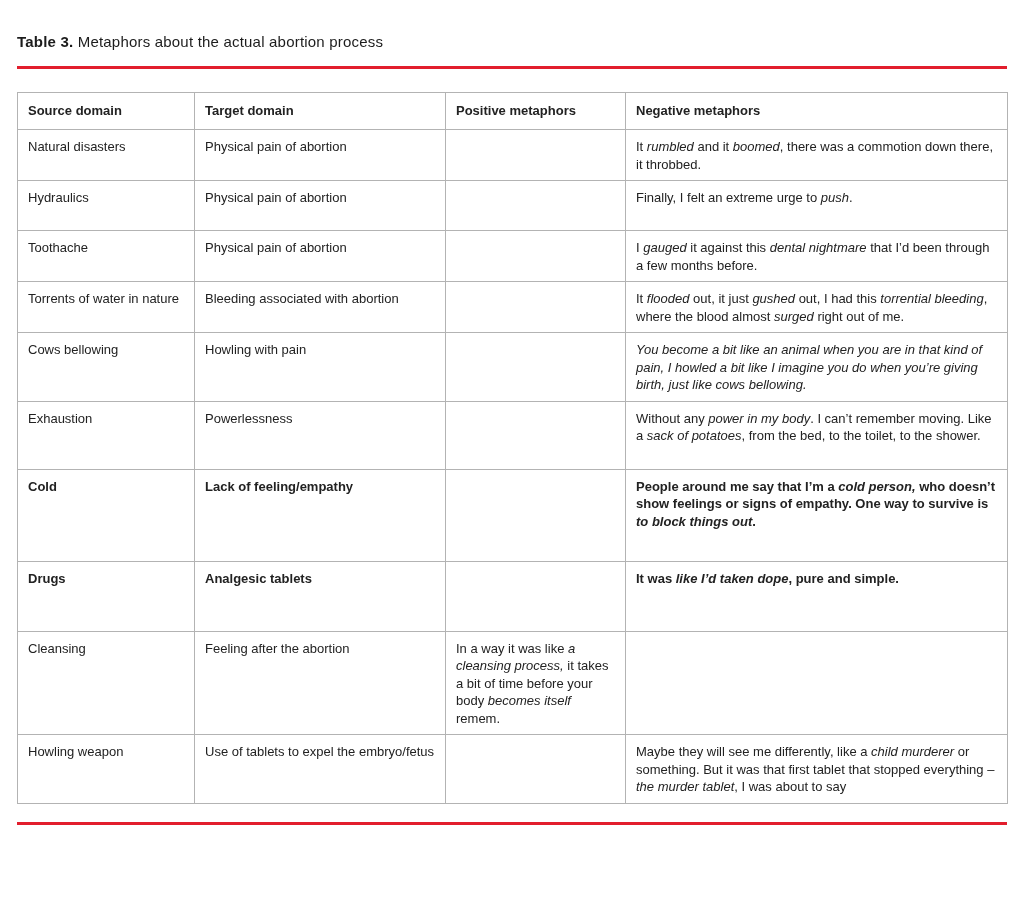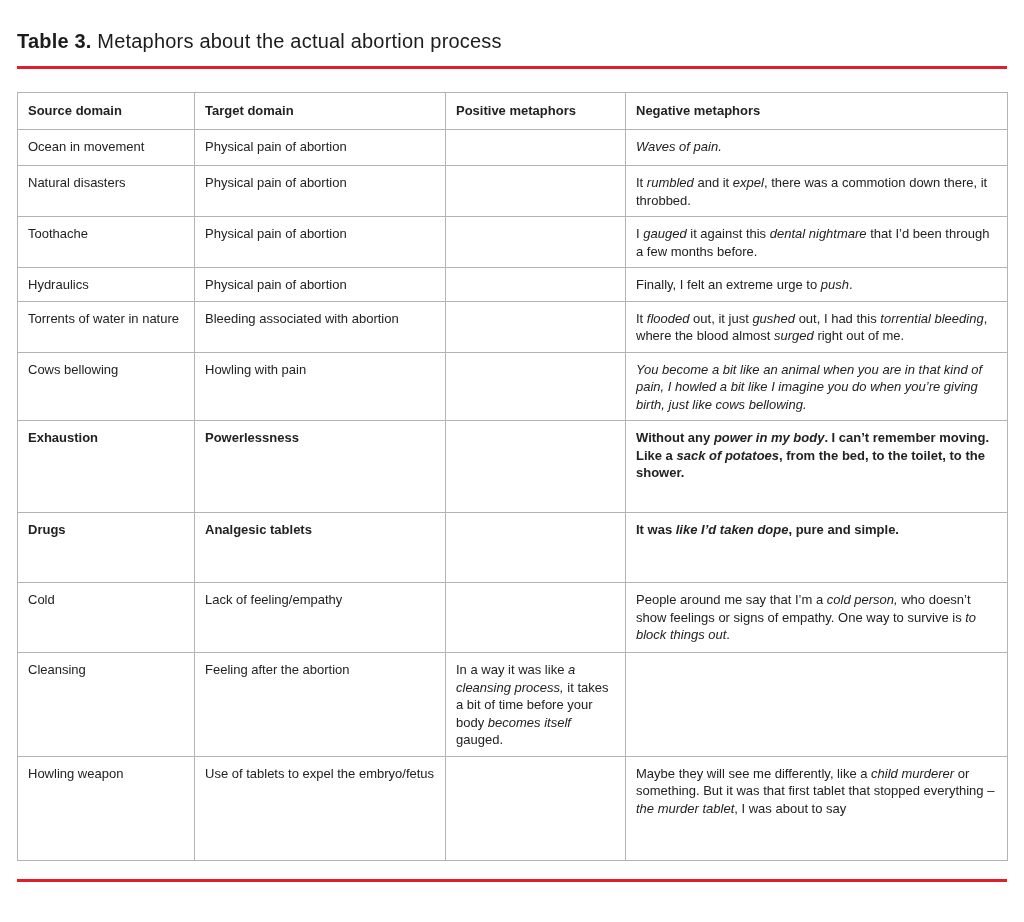--- a/index.html
+++ b/index.html
@@ -11,21 +11,21 @@
   *{ box-sizing:border-box; }
   html,body{ margin:0; padding:0; background:#ffffff; }
   body{
     width:1024px; height:922px;
     font-family:"Liberation Sans","DejaVu Sans",sans-serif;
     color:var(--ink);
     overflow:hidden;
   }
   .page{ padding:30px 17px 0 17px; width:1024px; }
   .caption{
-    font-size:20px; line-height:23px; font-weight:400;
+    font-size:15px; line-height:23px; font-weight:400;
     color:#1c1c1c; margin:0 0 13px 0; letter-spacing:0.2px;
   }
   .caption .bold{ font-weight:700; }
   .rule{ width:990px; height:3px; background:var(--accent); }
   .rule-top{ margin-bottom:23px; }
   .rule-bottom{ margin-top:18px; }
   table.metaphors{
     border-collapse:collapse;
     table-layout:fixed;
     width:990px;
@@ -79,77 +79,71 @@
     <thead>
       <tr>
           <th>Source domain</th>
           <th>Target domain</th>
           <th>Positive metaphors</th>
           <th>Negative metaphors</th>
         </tr>
     </thead>
     <tbody>
         <tr>
-          <td><span>Ocean in movement</span></td>
-          <td><span>Physical pain of abortion</span></td>
-          <td></td>
-          <td><span class="it">Waves of pain.</span></td>
-        </tr>
-        <tr>
           <td><span>Natural disasters</span></td>
           <td><span>Physical pain of abortion</span></td>
           <td></td>
-          <td><span>It </span><span class="it">rumbled</span><span> and it </span><span class="it">expel</span><span>, there was a com­motion down there, it throbbed.</span></td>
+          <td><span>It </span><span class="it">rumbled</span><span> and it </span><span class="it">boomed</span><span>, there was a com­motion down there, it throbbed.</span></td>
+        </tr>
+        <tr>
+          <td><span>Hydraulics</span></td>
+          <td><span>Physical pain of abortion</span></td>
+          <td></td>
+          <td><span>Finally, I felt an extreme urge to </span><span class="it">push</span><span>.</span></td>
         </tr>
         <tr>
           <td><span>Toothache</span></td>
           <td><span>Physical pain of abortion</span></td>
           <td></td>
           <td><span>I </span><span class="it">gauged</span><span> it against this </span><span class="it">dental nightmare</span><span> that I’d been through a few months before.</span></td>
-        </tr>
-        <tr>
-          <td><span>Hydraulics</span></td>
-          <td><span>Physical pain of abortion</span></td>
-          <td></td>
-          <td><span>Finally, I felt an extreme urge to </span><span class="it">push</span><span>.</span></td>
         </tr>
         <tr>
           <td><span>Torrents of water in nature</span></td>
           <td><span>Bleeding associated with abortion</span></td>
           <td></td>
           <td><span>It </span><span class="it">flooded</span><span> out, it just </span><span class="it">gushed</span><span> out, I had this </span><span class="it">torrential bleeding</span><span>, where the blood almost </span><span class="it">surged</span><span> right out of me.</span></td>
         </tr>
         <tr>
           <td><span>Cows bellowing</span></td>
           <td><span>Howling with pain</span></td>
           <td></td>
           <td><span class="it">You become a bit like an animal when you are in that kind of pain, I howled a bit like I imagine you do when you’re giving birth, just like cows bellowing.</span></td>
         </tr>
         <tr>
           <td><span>Exhaustion</span></td>
           <td><span>Powerlessness</span></td>
           <td></td>
           <td><span>Without any </span><span class="it">power in my body</span><span>. I can’t remem­ber moving. Like a </span><span class="it">sack of potatoes</span><span>, from the bed, to the toilet, to the shower.</span></td>
         </tr>
         <tr>
+          <td><span>Cold</span></td>
+          <td><span>Lack of feeling/empathy</span></td>
+          <td></td>
+          <td><span>People around me say that I’m a </span><span class="it">cold person,</span><span> who doesn’t show feelings or signs of empa­thy. One way to survive is </span><span class="it">to block things out</span><span>.</span></td>
+        </tr>
+        <tr>
           <td><span>Drugs</span></td>
           <td><span>Analgesic tablets</span></td>
           <td></td>
           <td><span>It was </span><span class="it">like I’d taken dope</span><span>, pure and simple.</span></td>
         </tr>
         <tr>
-          <td><span>Cold</span></td>
-          <td><span>Lack of feeling/empathy</span></td>
-          <td></td>
-          <td><span>People around me say that I’m a </span><span class="it">cold person,</span><span> who doesn’t show feelings or signs of empa­thy. One way to survive is </span><span class="it">to block things out</span><span>.</span></td>
-        </tr>
-        <tr>
           <td><span>Cleansing</span></td>
           <td><span>Feeling after the abortion</span></td>
-          <td><span>In a way it was like </span><span class="it">a cleansing process,</span><span> it takes a bit of time before your body </span><span class="it">becomes itself</span><span> gauged.</span></td>
+          <td><span>In a way it was like </span><span class="it">a cleansing process,</span><span> it takes a bit of time before your body </span><span class="it">becomes itself</span><span> remem.</span></td>
           <td></td>
         </tr>
         <tr>
           <td><span>Howling weapon</span></td>
           <td><span>Use of tablets to expel the embryo/fetus</span></td>
           <td></td>
           <td><span>Maybe they will see me differently, like a </span><span class="it">child murderer</span><span> or something. But it was that first tablet that stopped everything – </span><span class="it">the murder tablet</span><span>, I was about to say</span></td>
         </tr>
       </tbody>
   </table>

